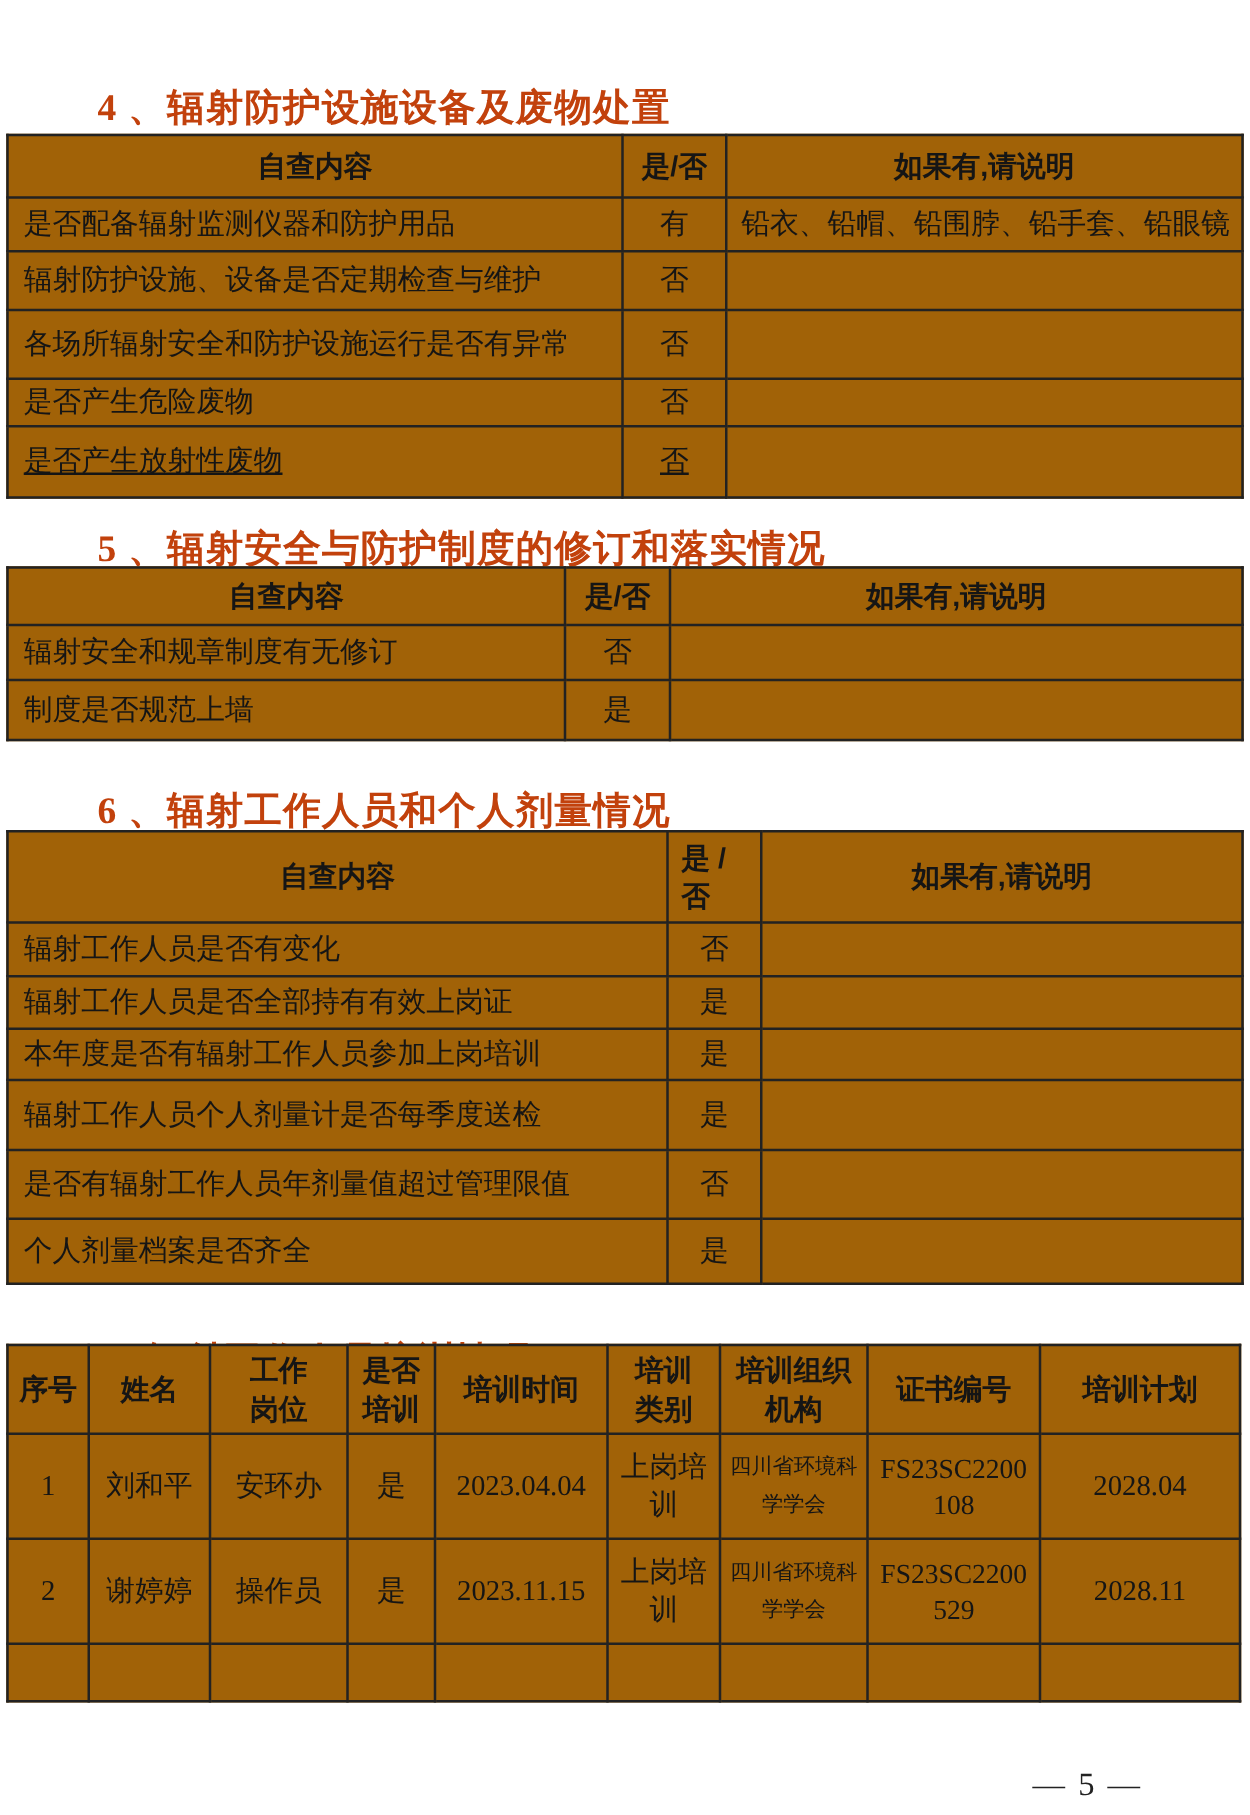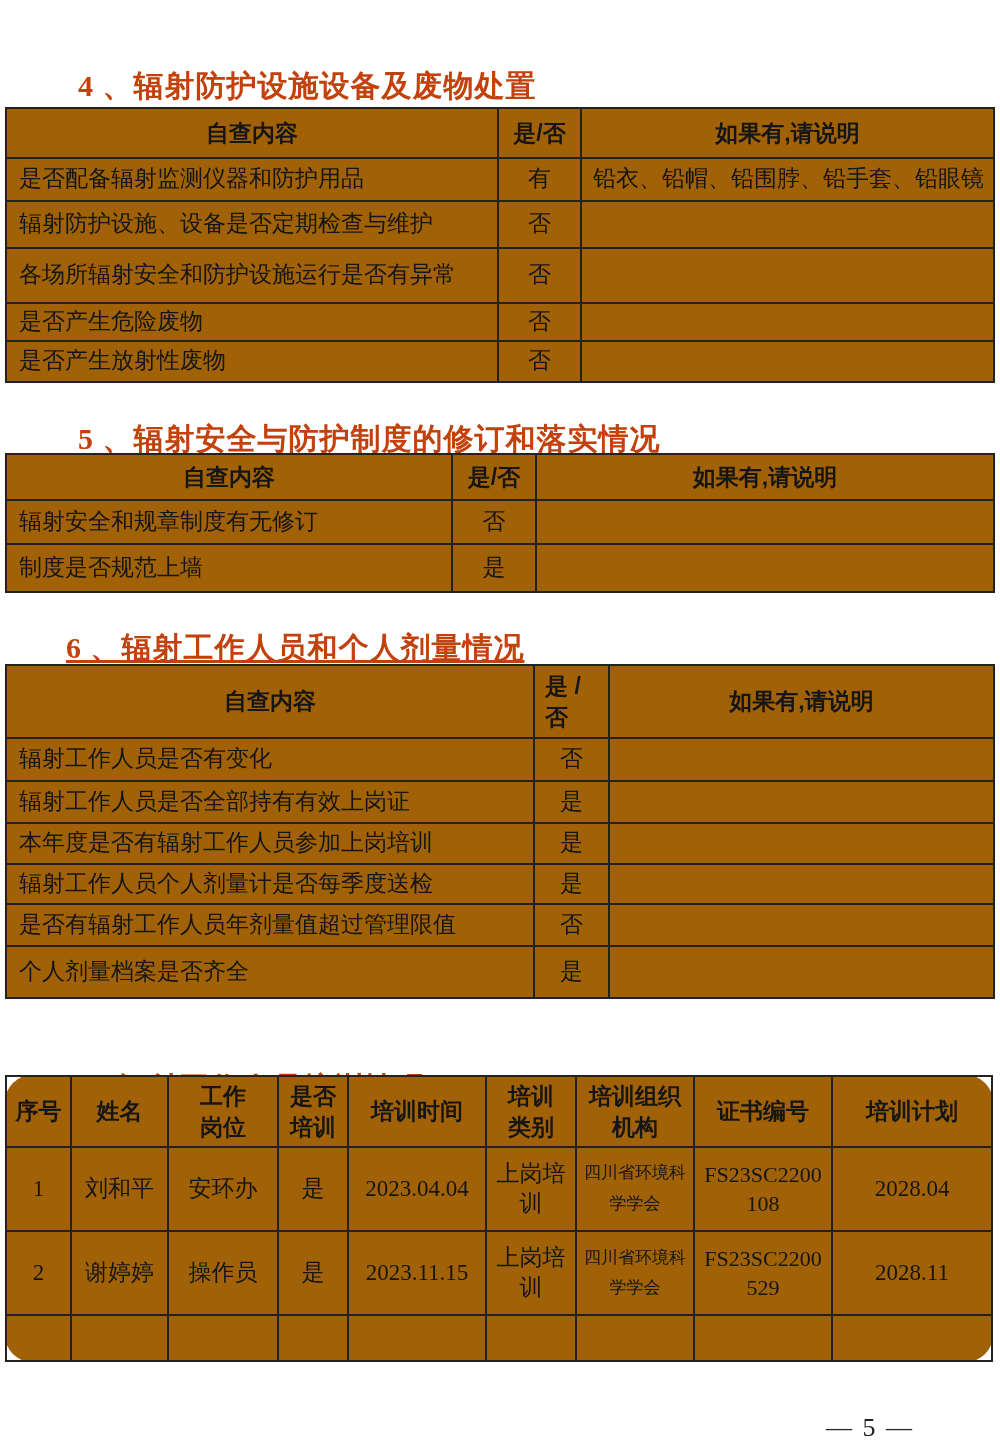--- a/index.html
+++ b/index.html
@@ -46,30 +46,30 @@
   .qa td:nth-child(2){text-align:center;}
   .qa td:nth-child(3){text-align:center;padding-left:8px;}
   
   .t6 th:nth-child(2){text-align:left;padding-left:10px;}
   
   .t4 thead tr{height:50px;}
   .t4 tbody tr:nth-child(1){height:43px;}
   .t4 tbody tr:nth-child(2){height:47px;}
   .t4 tbody tr:nth-child(3){height:55px;}
   .t4 tbody tr:nth-child(4){height:38px;}
-  .t4 tbody tr:nth-child(5){height:41px;}
+  .t4 tbody tr:nth-child(5){height:57px;text-decoration:underline;}
   .t5 thead tr{height:46px;}
   .t5 tbody tr:nth-child(1){height:44px;}
   .t5 tbody tr:nth-child(2){height:48px;}
   .t6 thead tr{height:73px;}
   .t6 tbody tr:nth-child(1){height:43px;}
   .t6 tbody tr:nth-child(2){height:42px;}
   .t6 tbody tr:nth-child(3){height:41px;}
-  .t6 tbody tr:nth-child(4){height:40px;}
-  .t6 tbody tr:nth-child(5){height:42px;}
+  .t6 tbody tr:nth-child(4){height:56px;}
+  .t6 tbody tr:nth-child(5){height:55px;}
   .t6 tbody tr:nth-child(6){height:52px;}
   
   .roster td{text-align:center;word-break:break-all;}
   .roster td:nth-child(7){font-size:17px;line-height:1.8;}
   .roster td:nth-child(8){font-size:22px;padding:12px 9px;}
   .roster thead tr{height:71px;}
   .roster tbody tr:nth-child(1){height:66px;}
   .roster tbody tr:nth-child(2){height:65px;}
   .roster tbody tr:nth-child(3){height:46px;}
   .page-num{
@@ -152,21 +152,21 @@
           <td></td>
         </tr>
         <tr>
           <td>制度是否规范上墙</td>
           <td>是</td>
           <td></td>
         </tr>
       </tbody>
     </table>
 
-  <h2 class="sec-title" style="top:628px;left:66px;text-decoration:underline;">6 、辐射工作人员和个人剂量情况</h2>
+  <h2 class="sec-title" style="top:628px;left:78px;">6 、辐射工作人员和个人剂量情况</h2>
 
   <table class="grid qa t6" style="top:664px;left:5px;width:990px;">
     <colgroup>
         <col style="width:528px">
         <col style="width:75px">
         <col>
       </colgroup>
   <thead>
         <tr>
           <th>自查内容</th>
@@ -204,21 +204,21 @@
         <tr>
           <td>个人剂量档案是否齐全</td>
           <td>是</td>
           <td></td>
         </tr>
       </tbody>
     </table>
 
   <h2 class="sec-title" style="top:1068px;left:68px;">7.1 辐射工作人员培训情况</h2>
 
-  <table class="grid roster" style="top:1075px;left:5px;width:988px;border-radius:27px;">
+  <table class="grid roster" style="top:1075px;left:5px;width:988px;">
     <colgroup>
       <col style="width:65px">
         <col style="width:97px">
         <col style="width:110px">
       <col style="width:70px">
         <col style="width:138px">
         <col style="width:90px">
       <col style="width:118px">
         <col style="width:138px">
         <col>

